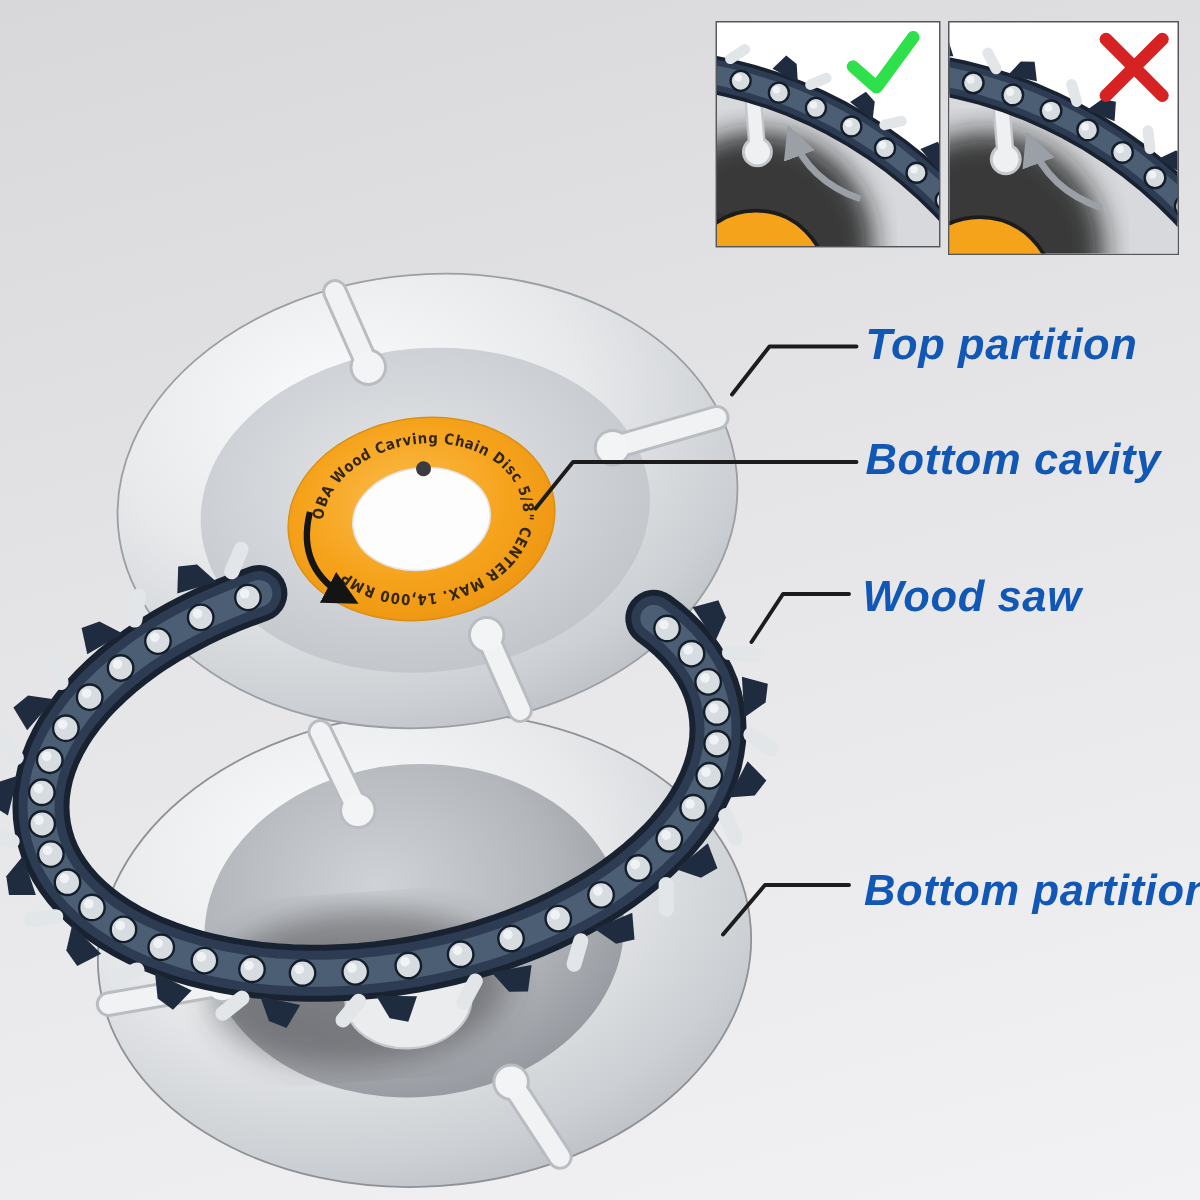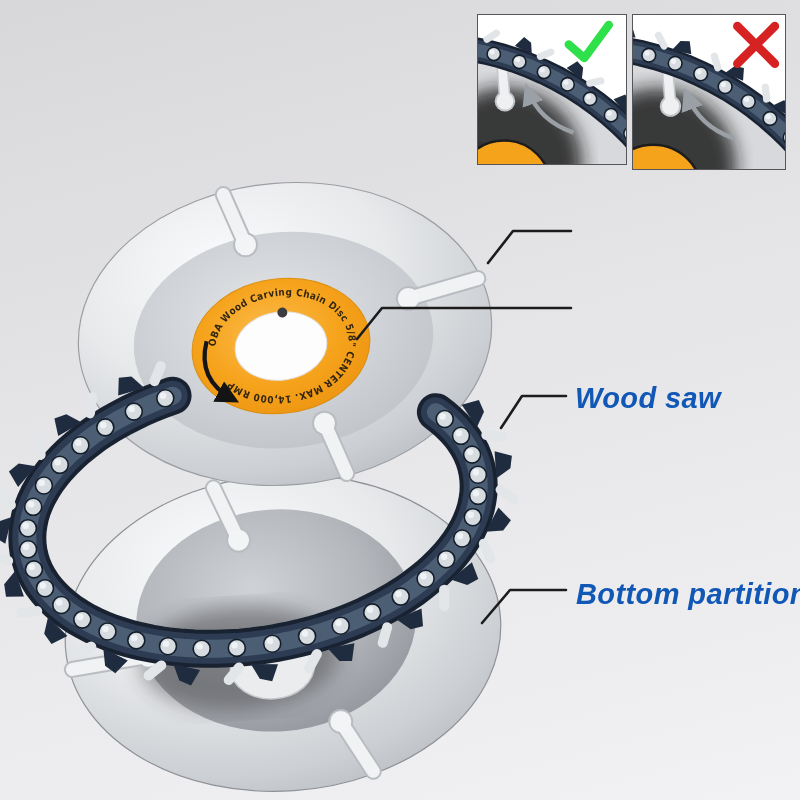--- a/index.html
+++ b/index.html
@@ -363,15 +363,17 @@
           <circle cx="203.4" cy="186.4" r="6.8" fill="#d7dce1" stroke="#141e2a" stroke-width="1.6"></circle>
           <circle cx="201.7" cy="184.4" r="2.584" fill="#f0f3f5"></circle>
         </g>
       <g stroke-width="8.5" stroke-linecap="round" stroke="#d62222">
         <line x1="103" y1="11" x2="140" y2="48"></line>
         <line x1="140" y1="11" x2="103" y2="48"></line>
       </g>
     </svg>
   </div>
 
+  <div class="callout" id="callout-top-partition">Top partition</div>
+  <div class="callout" id="callout-bottom-cavity">Bottom cavity</div>
   <div class="callout" id="callout-chain-saw">Wood saw</div>
   <div class="callout" id="callout-bottom-partition">Bottom partition</div>
 </div>
 
 </body></html>

